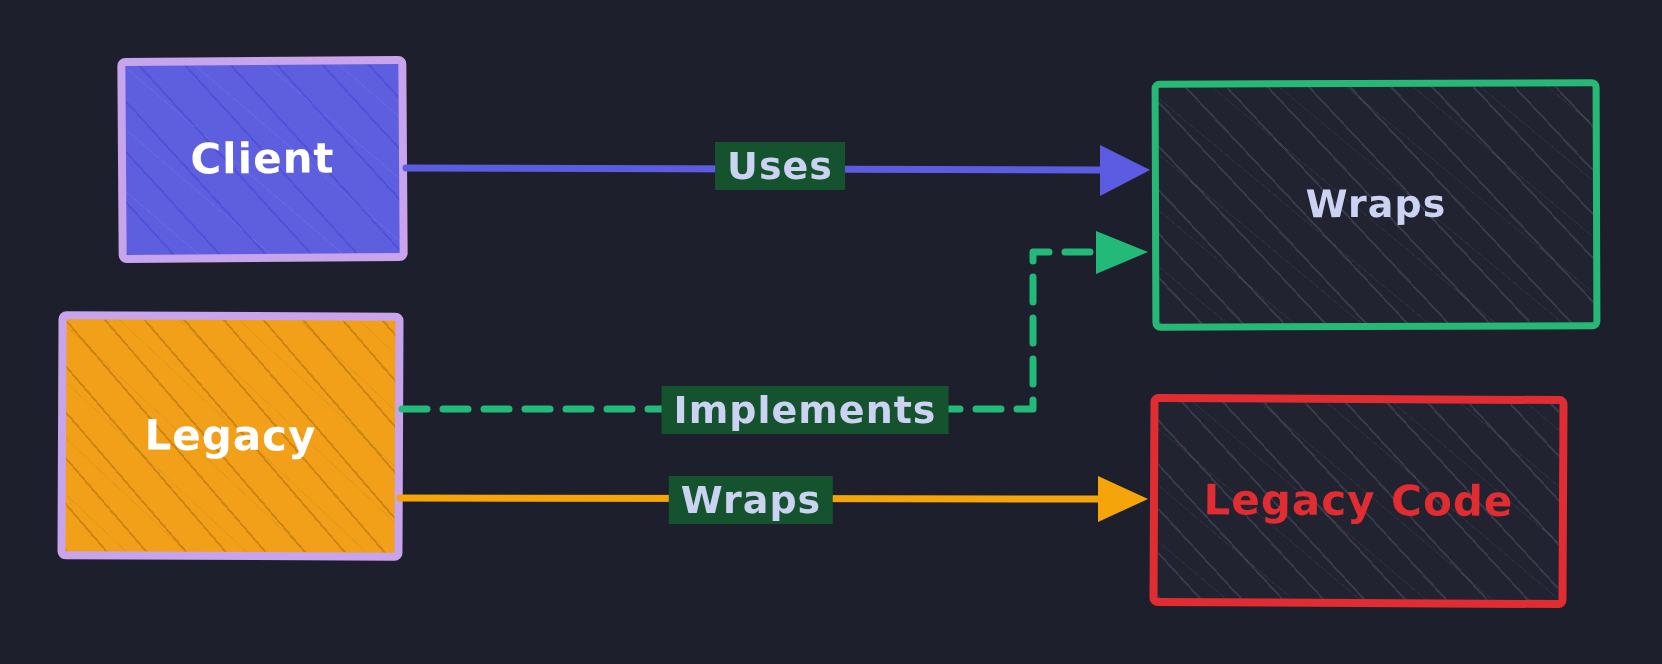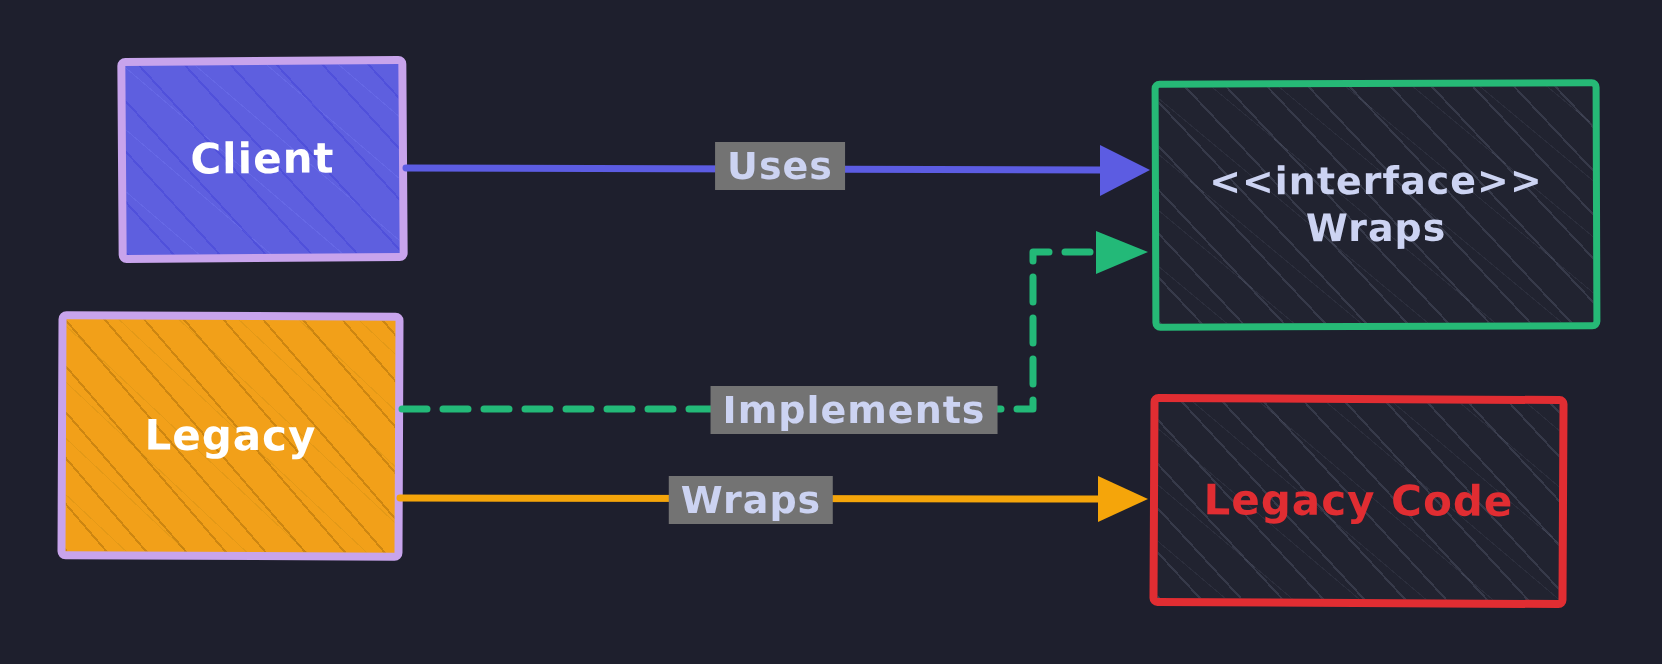--- a/index.html
+++ b/index.html
@@ -86,21 +86,21 @@
     fill: none;
     stroke-width: 7;
     stroke-linecap: round;
     stroke-linejoin: round;
   }
   path.dashed { stroke-dasharray: 25 16; }
 
   
   .edge-label {
     position: absolute;
-    background: #737373;
+    background: #14532d;
     color: #ccd3f2;
     font-weight: bold;
     font-size: 38px;
     letter-spacing: 1px;
     padding: 2px 12px;
     white-space: nowrap;
     transform: translate(-50%, -50%);
   }
 </style>
 </head>
@@ -110,21 +110,20 @@
 
   <div class="node node-client">
     <span class="node-label">Client</span>
   </div>
 
   <div class="node node-adapter">
     <span class="node-label">Legacy</span>
   </div>
 
   <div class="node node-dark node-target">
-    <span class="node-label">&lt;&lt;interface&gt;&gt;</span>
     <span class="node-label">Wraps</span>
   </div>
 
   <div class="node node-dark node-legacy">
     <span class="node-label">Legacy Code</span>
   </div>
 
   <svg class="edges" viewBox="0 0 1662 664">
     <g>
       <line x1="406" y1="168" x2="1102" y2="170" stroke="#5c5ce2"></line>
@@ -134,16 +133,16 @@
       <path class="dashed" d="M 402 409 L 1033 409 L 1033 252 L 1092 252" stroke="#23b978"></path>
       <polygon points="1096,231 1096,274 1148,252" fill="#23b978"></polygon>
     </g>
     <g>
       <line x1="400" y1="498" x2="1100" y2="499" stroke="#f5a50a"></line>
       <polygon points="1098,476 1098,522 1148,499" fill="#f5a50a"></polygon>
     </g>
   </svg>
 
   <div class="edge-label" style="left:780px; top:166px;">Uses</div>
-  <div class="edge-label" style="left:854px; top:410px;">Implements</div>
+  <div class="edge-label" style="left:805px; top:410px;">Implements</div>
   <div class="edge-label" style="left:751px; top:500px;">Wraps</div>
 
 </div>
 
 </body></html>

